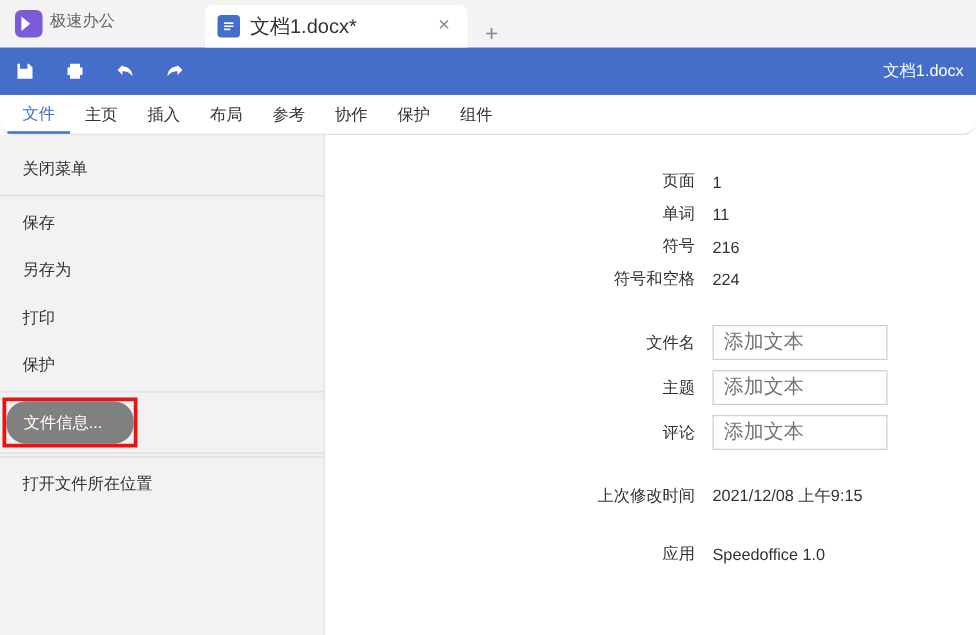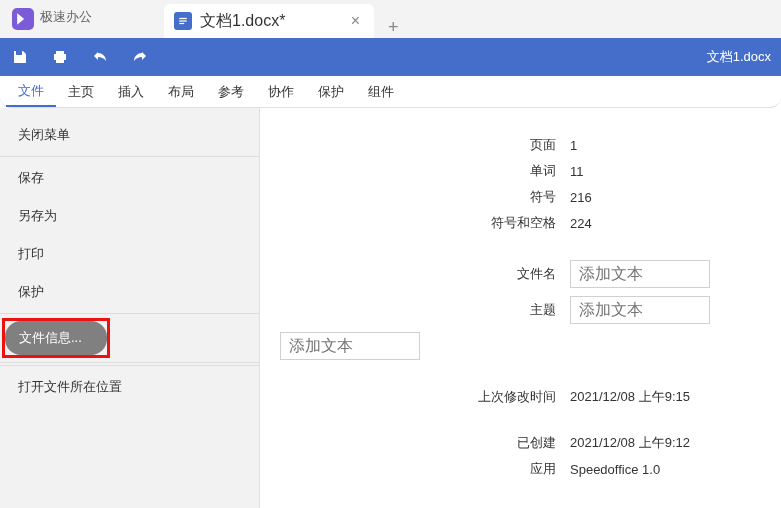--- a/index.html
+++ b/index.html
@@ -148,30 +148,27 @@
     <div class="spacer"></div>
     <div class="info-row">
         <div class="info-label">文件名</div>
         <input class="info-input" placeholder="添加文本" style="">
       </div>
     <div class="info-row">
         <div class="info-label">主题</div>
         <input class="info-input" placeholder="添加文本" style="">
       </div>
     <div class="info-row">
+        <div class="info-label">评论</div>
         <input class="info-input" placeholder="添加文本" style="">
       </div>
     <div class="spacer"></div>
     <div class="info-row">
         <div class="info-label">上次修改时间</div>
         <div class="info-value">2021/12/08 上午9:15</div>
       </div>
     <div class="spacer"></div>
     <div class="info-row">
-        <div class="info-label">已创建</div>
-        <div class="info-value">2021/12/08 上午9:12</div>
-      </div>
-    <div class="info-row">
         <div class="info-label">应用</div>
         <div class="info-value">Speedoffice 1.0</div>
       </div>
   </div>
 </div>
 
 </body></html>

